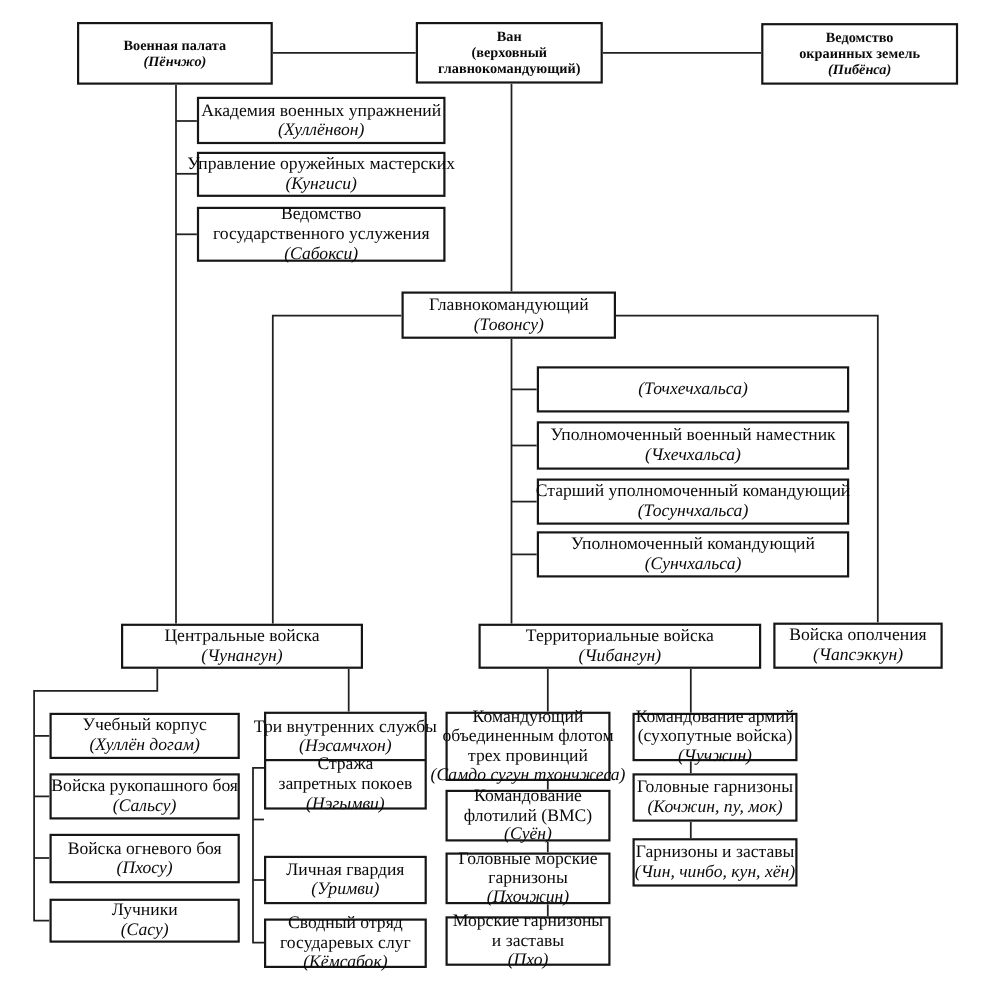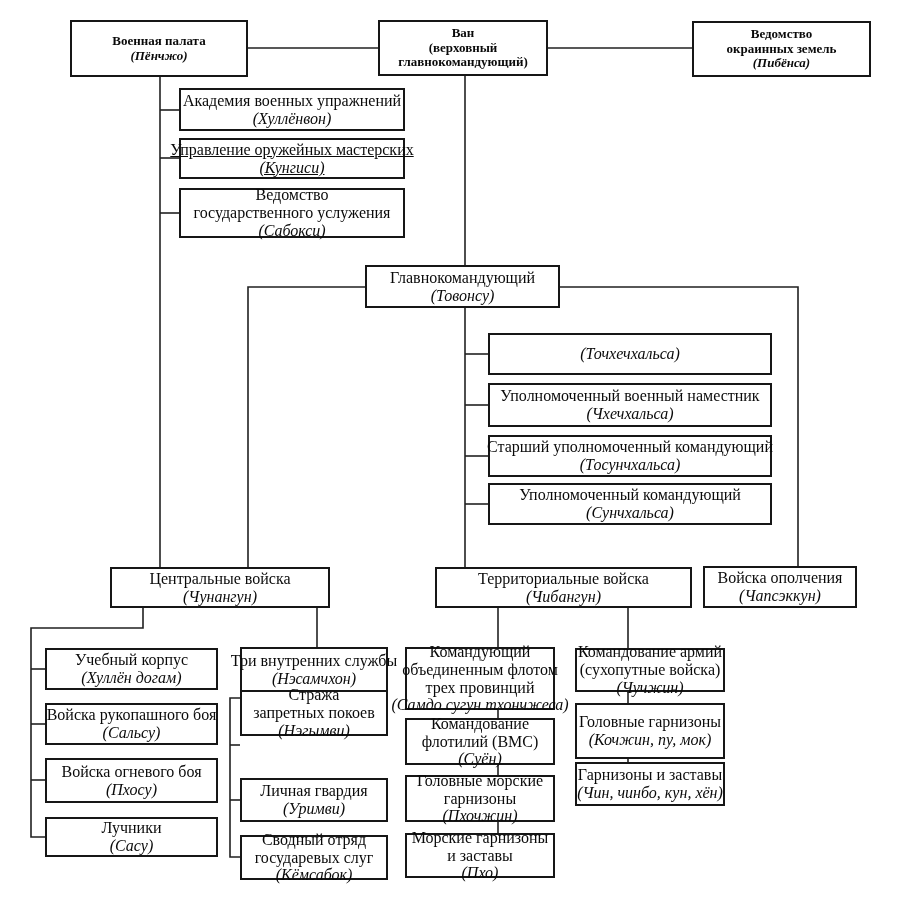--- a/index.html
+++ b/index.html
@@ -67,21 +67,21 @@
       </div>
       <div class="node bold" style="left: 692px; top: 21px; width: 179px; height: 56px; border-color: rgb(22, 22, 22);">
         <div class="ln">Ведомство</div>
         <div class="ln">окраинных земель</div>
         <div class="ln it">(Пибёнса)</div>
       </div>
       <div class="node" style="left: 179px; top: 88px; width: 226px; height: 43px; border-color: rgb(22, 22, 22);">
         <div class="ln">Академия военных упражнений</div>
         <div class="ln it">(Хуллёнвон)</div>
       </div>
-      <div class="node" style="left: 179px; top: 138px; width: 226px; height: 41px; border-color: rgb(22, 22, 22); text-decoration: underline;">
+      <div class="node" style="left: 179px; top: 138px; width: 226px; height: 41px; border-color: rgb(22, 22, 22);">
         <div class="ln">Управление оружейных мастерских</div>
         <div class="ln it">(Кунгиси)</div>
       </div>
       <div class="node" style="left: 179px; top: 188px; width: 226px; height: 50px; border-color: rgb(22, 22, 22);">
         <div class="ln">Ведомство</div>
         <div class="ln">государственного услужения</div>
         <div class="ln it">(Сабокси)</div>
       </div>
       <div class="node" style="left: 365px; top: 265px; width: 195px; height: 43px; border-color: rgb(22, 22, 22);">
         <div class="ln">Главнокомандующий</div>
@@ -167,21 +167,21 @@
       <div class="node" style="left: 405px; top: 833px; width: 150px; height: 45px; border-color: rgb(22, 22, 22);">
         <div class="ln">Морские гарнизоны</div>
         <div class="ln">и заставы</div>
         <div class="ln it">(Пхо)</div>
       </div>
       <div class="node" style="left: 575px; top: 648px; width: 150px; height: 44px; border-color: rgb(22, 22, 22);">
         <div class="ln">Командование армий</div>
         <div class="ln">(сухопутные войска)</div>
         <div class="ln it">(Чучжин)</div>
       </div>
-      <div class="node" style="left: 575px; top: 703px; width: 150px; height: 56px; border-color: rgb(22, 22, 22);">
+      <div class="node" style="left: 575px; top: 703px; width: 150px; height: 44px; border-color: rgb(22, 22, 22);">
         <div class="ln">Головные гарнизоны</div>
         <div class="ln it">(Кочжин, пу, мок)</div>
       </div>
       <div class="node" style="left: 575px; top: 762px; width: 150px; height: 44px; border-color: rgb(22, 22, 22);">
         <div class="ln">Гарнизоны и заставы</div>
         <div class="ln it">(Чин, чинбо, кун, хён)</div>
       </div>
     </div>
 </div>
 

